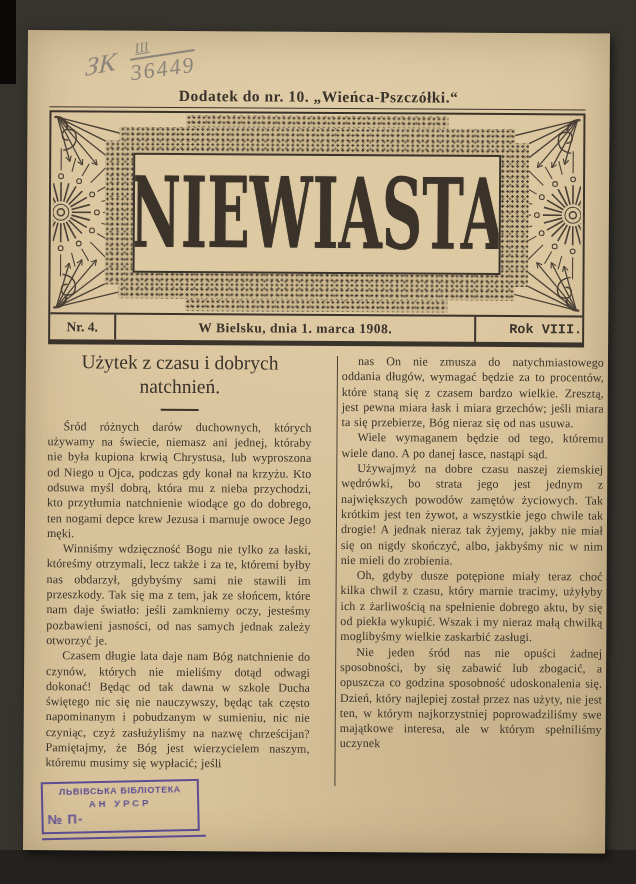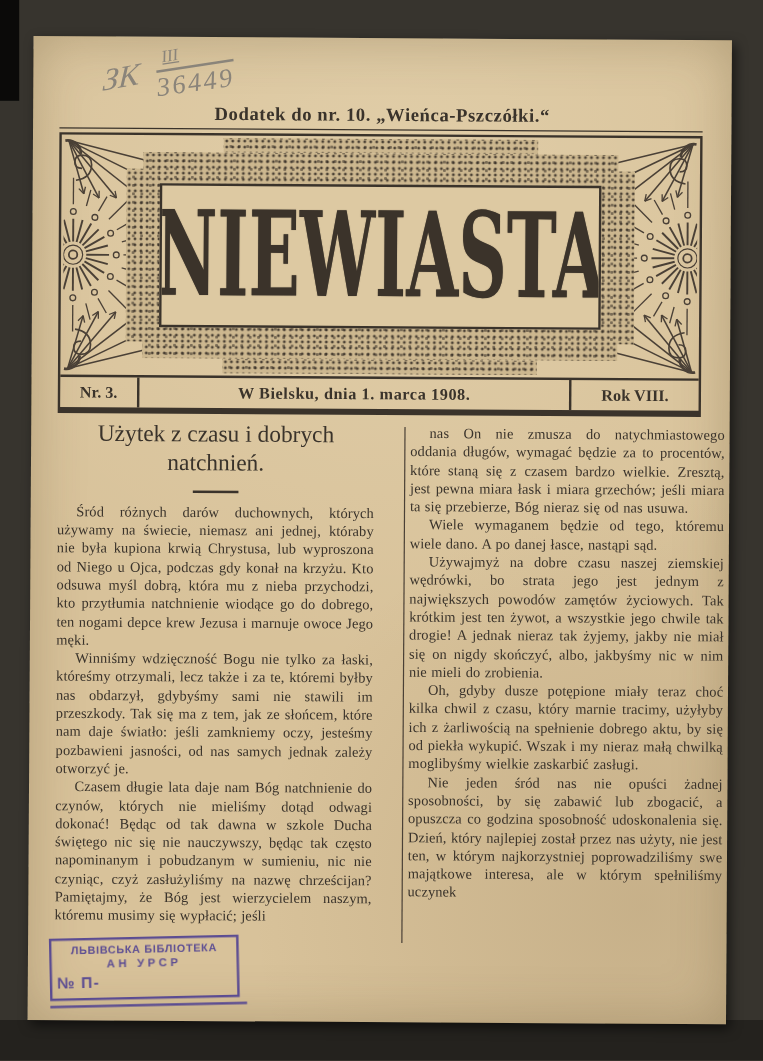--- a/index.html
+++ b/index.html
@@ -74,21 +74,21 @@
   .paper-title{
     font-family:"DejaVu Serif", serif;font-weight:bold;
     font-size:98px;line-height:0.92;white-space:nowrap;
     transform:scaleX(0.57);color:#3b332a;
     text-shadow:0 0 1px rgba(59,51,42,.7);
   }
 
   .date-row{display:flex;align-items:center;height:25px;font-weight:bold;font-size:13.5px;}
   .cell-nr{width:64px;text-align:center;border-right:2px solid #3a332b;align-self:stretch;line-height:25px;}
   .cell-date{flex:1;text-align:center;letter-spacing:0.5px;}
-  .cell-rok{width:106px;text-align:center;border-left:2px solid #3a332b;align-self:stretch;line-height:25px;}
+  .cell-rok{width:106px;text-align:right;border-left:2px solid #3a332b;align-self:stretch;line-height:25px;font-family:Liberation Mono, monospace;}
 
   
   .article{position:absolute;left:22px;top:320px;width:536px;}
   .col-left{position:absolute;left:0;top:0;width:264px;}
   .col-right{position:absolute;left:294px;top:2px;width:262px;}
   .column-divider{position:absolute;left:289px;top:4px;width:1px;height:430px;background:#4a4036;}
   .article-heading{
     text-align:center;font-size:19.5px;line-height:1.25;margin:0 6px;
   }
   .heading-divider{width:38px;height:2px;background:#3a332b;margin:9px auto 9px;}
@@ -346,21 +346,21 @@
       <div class="plaque">
         <div class="plaque-tab stipple"></div>
         <div class="plaque-main stipple"></div>
         <div class="plaque-tab stipple"></div>
         <div class="title-box">
           <span class="paper-title">NIEWIASTA</span>
         </div>
       </div>
     </div>
     <div class="date-row">
-      <span class="cell-nr">Nr. 3.</span>
+      <span class="cell-nr">Nr. 4.</span>
       <span class="cell-date">W Bielsku, dnia 1. marca 1908.</span>
       <span class="cell-rok">Rok VIII.</span>
     </div>
   </div>
 
   <div class="article">
     <div class="col-left">
       <h2 class="article-heading" style="font-weight:normal;">Użytek z czasu i dobrych natchnień.</h2>
       <div class="heading-divider"></div>
       <p>Śród różnych darów duchownych, których używamy na świecie, niemasz ani jednej, któraby nie była kupiona krwią Chrystusa, lub wyproszona od Niego u Ojca, podczas gdy konał na krzyżu. Kto odsuwa myśl dobrą, która mu z nieba przychodzi, kto przytłumia natchnienie wiodące go do dobrego, ten nogami depce krew Jezusa i marnuje owoce Jego męki.</p>

